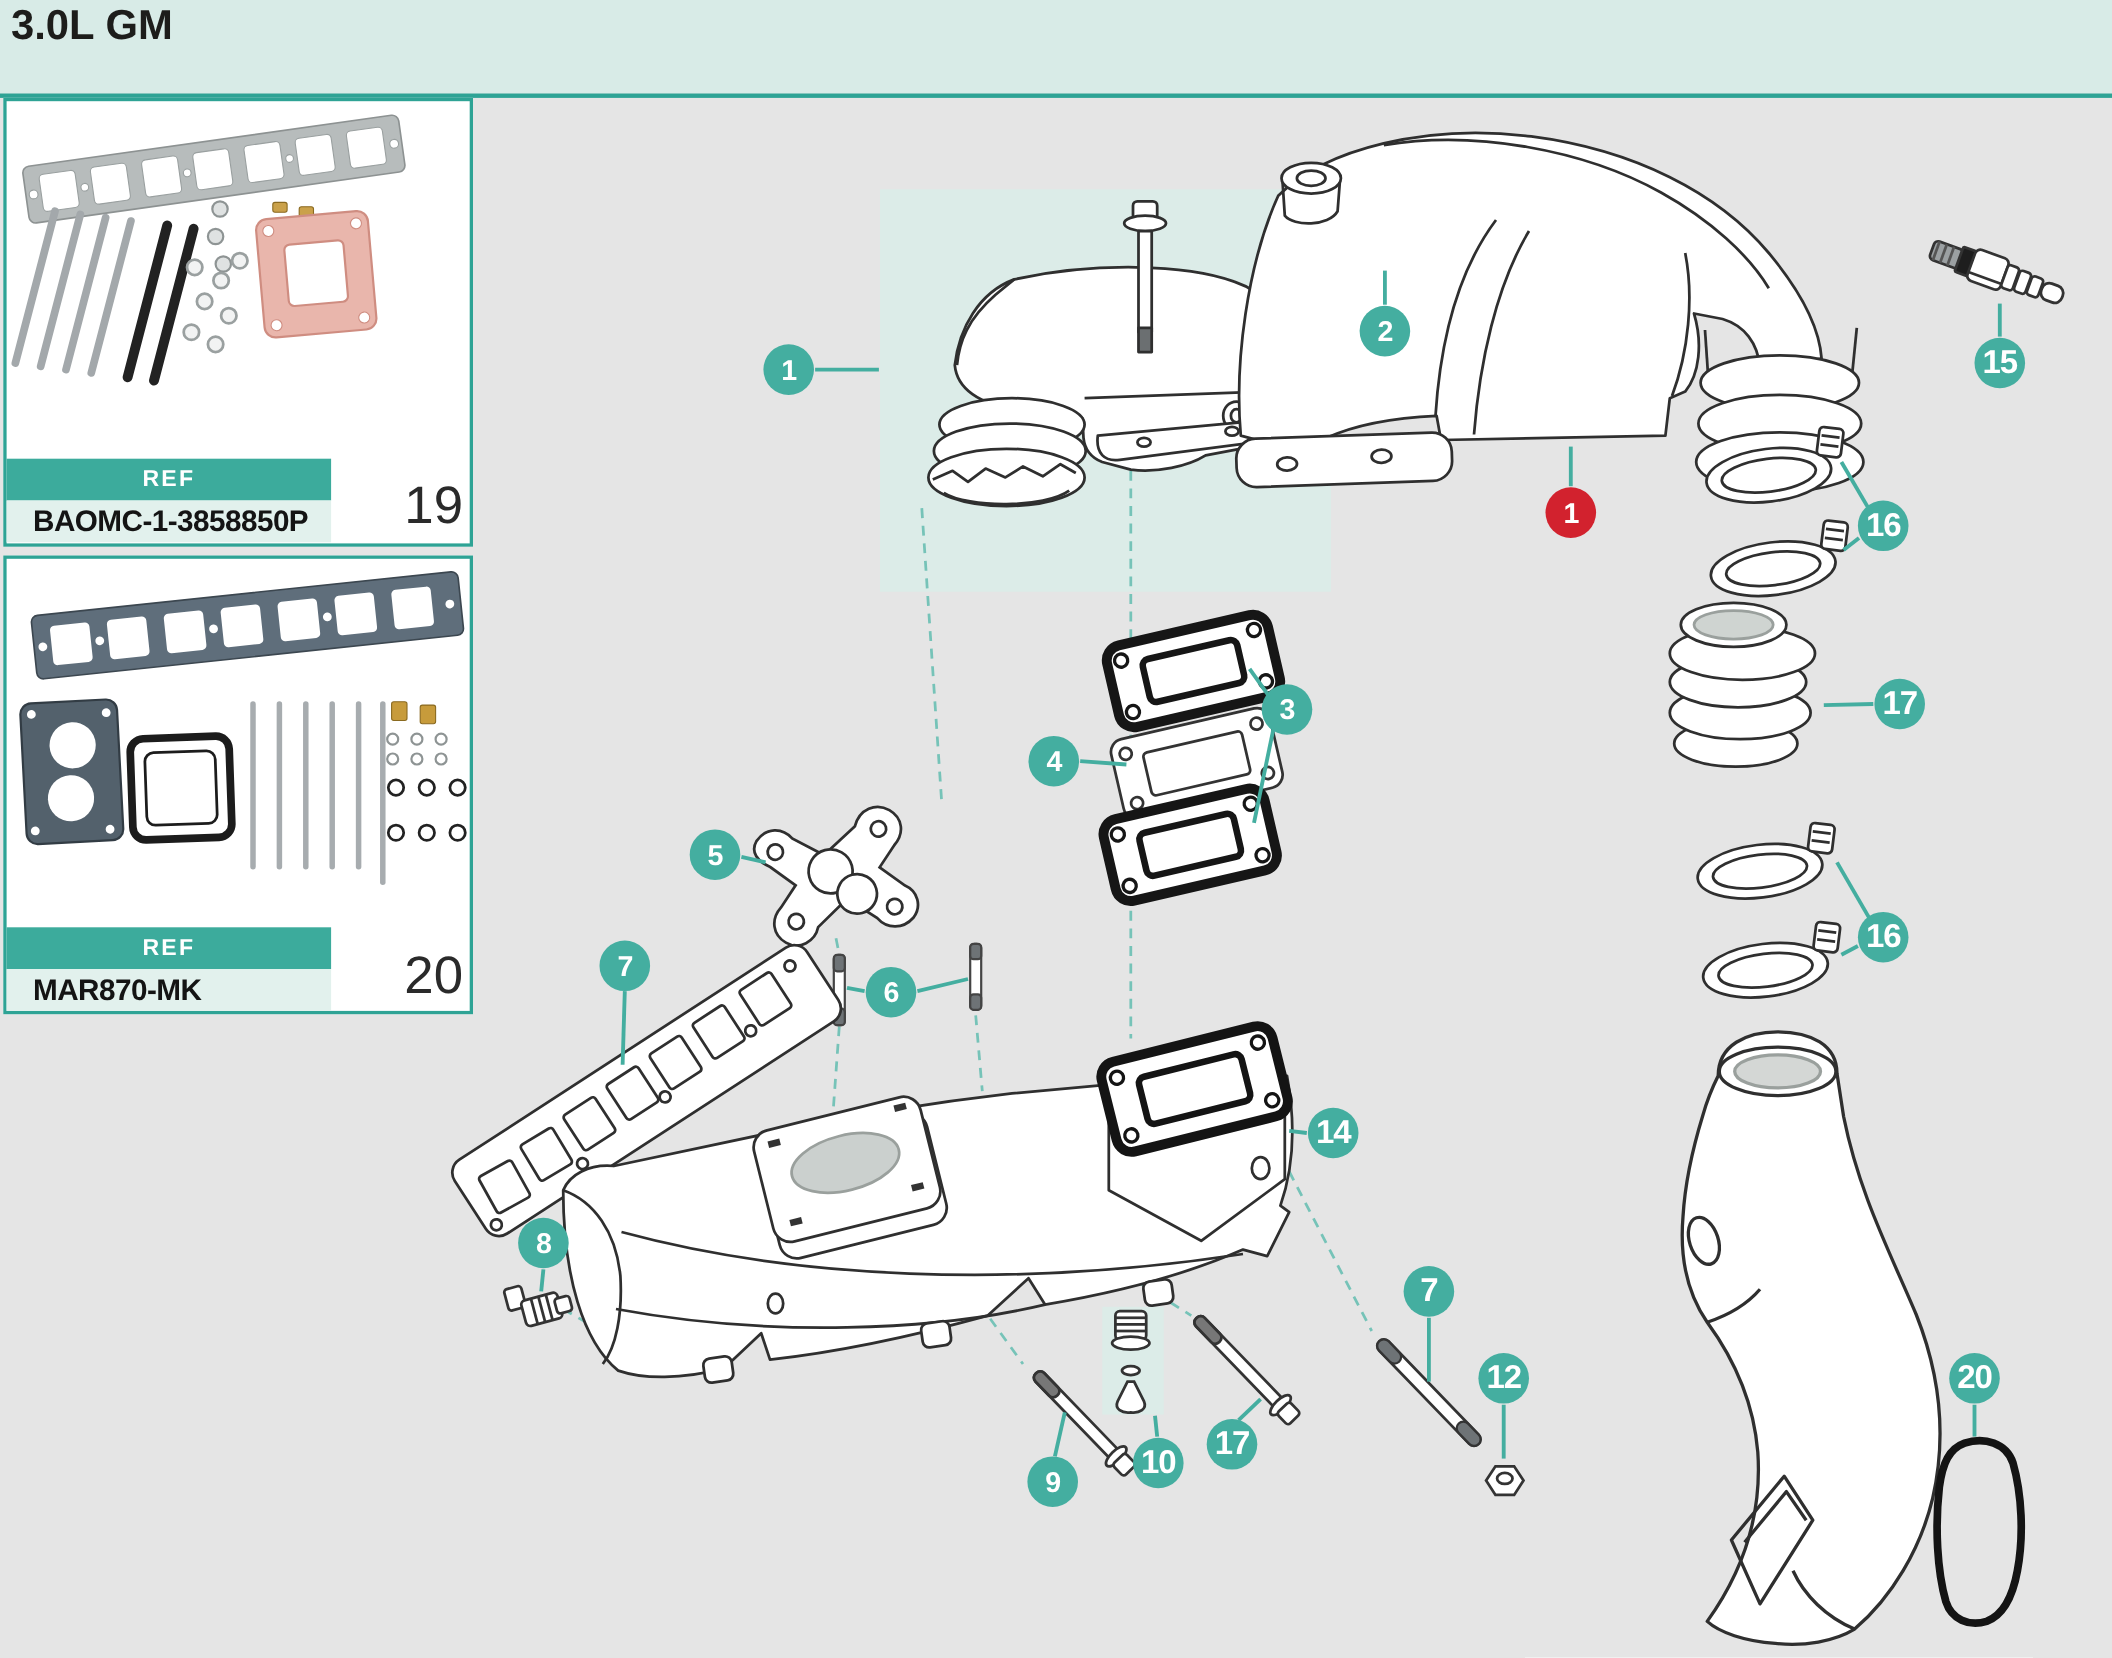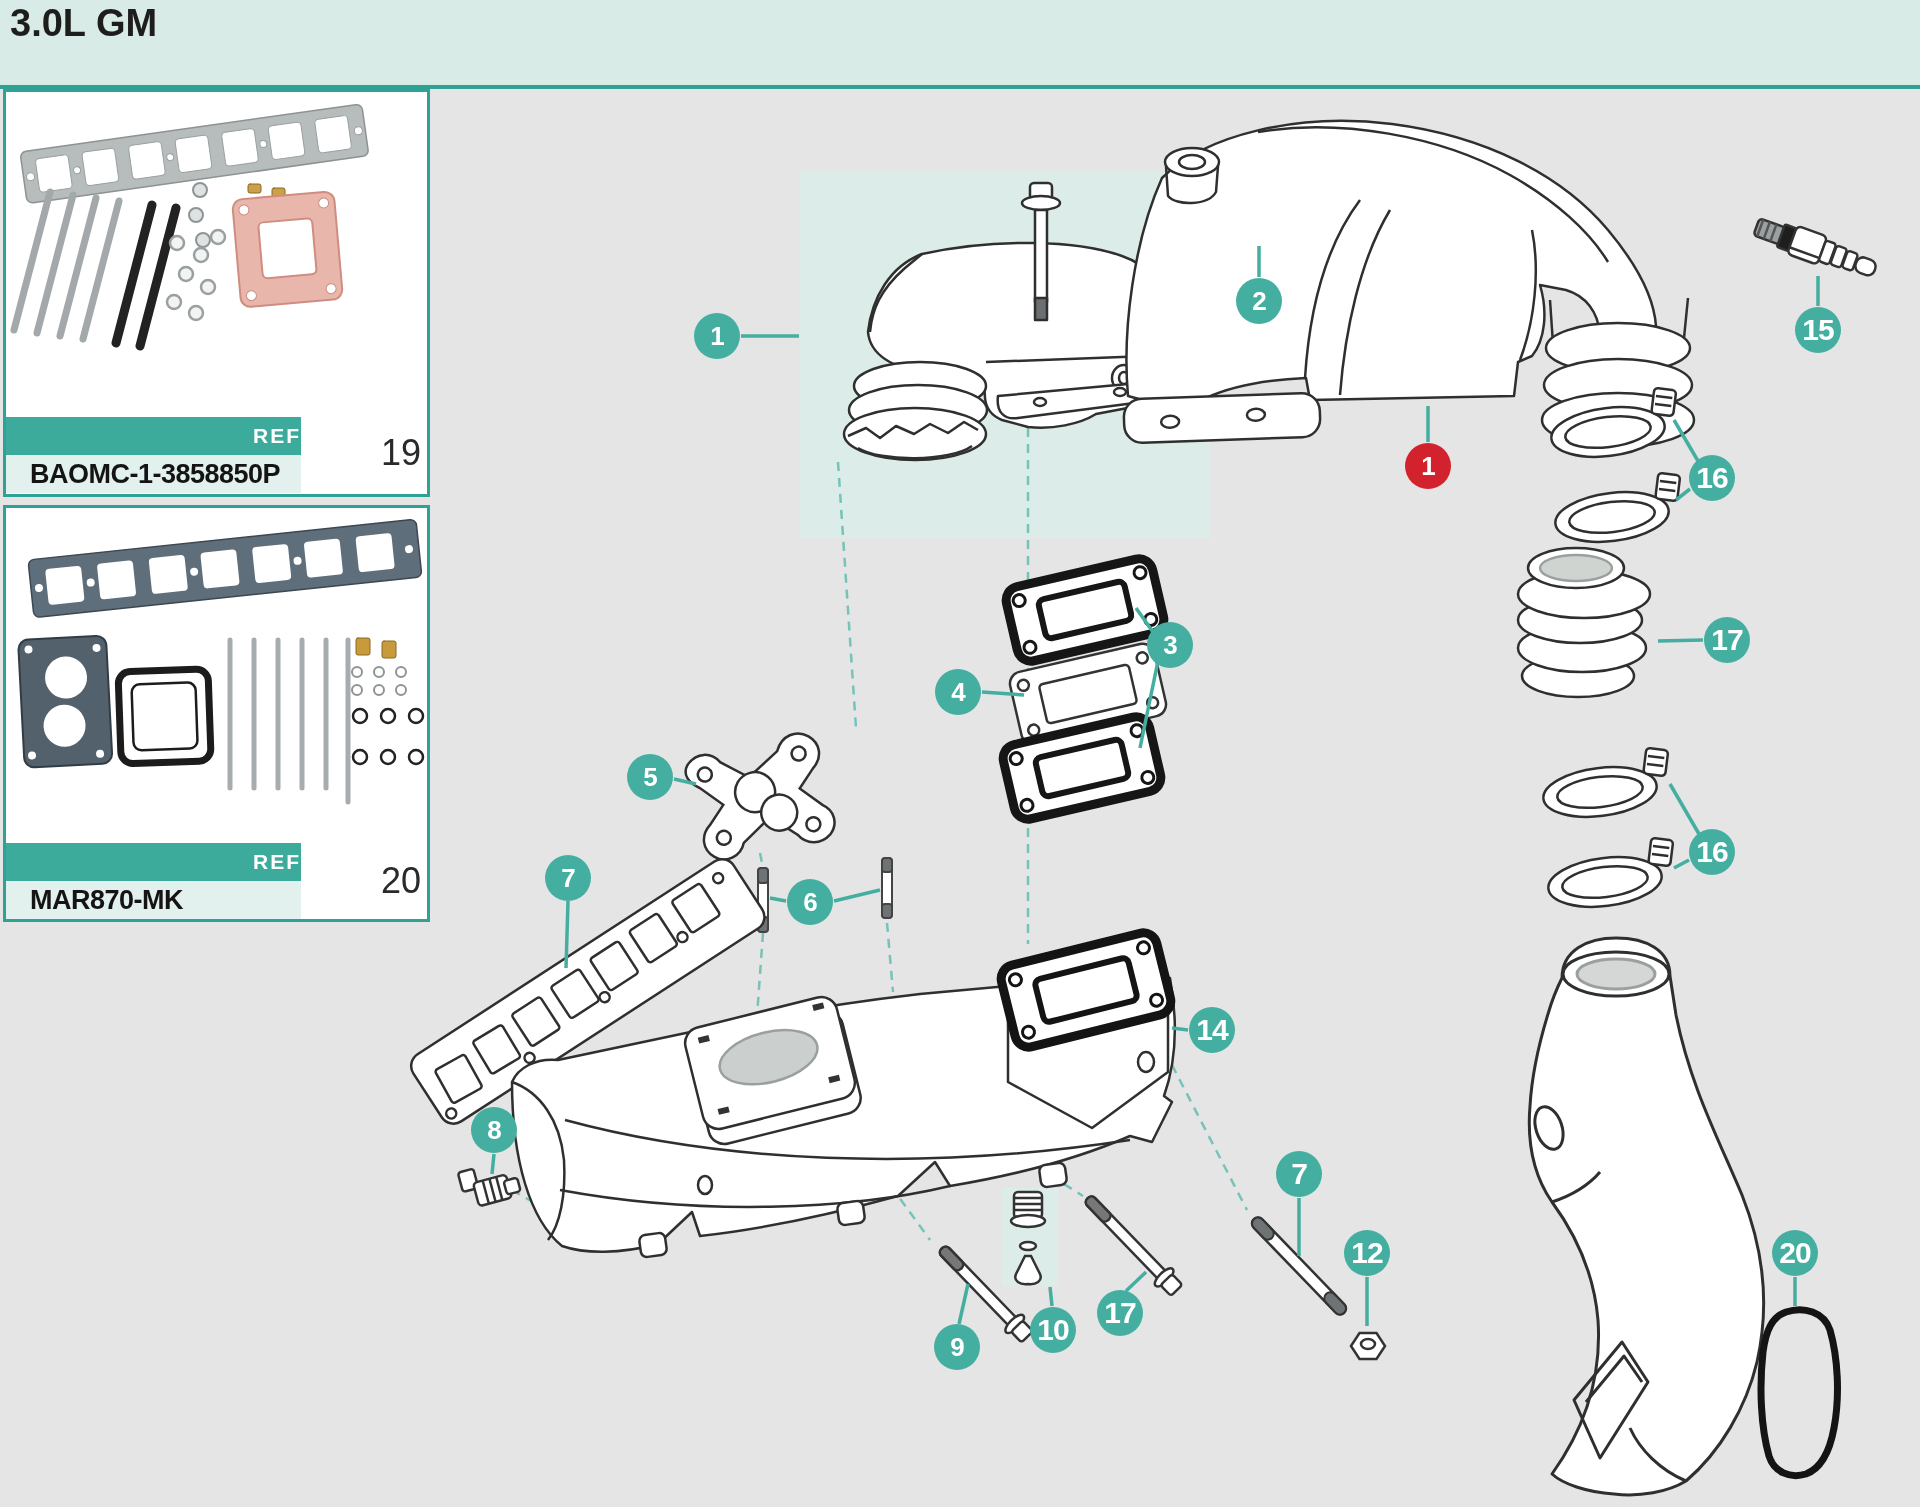--- a/index.html
+++ b/index.html
@@ -9,25 +9,25 @@
   .header{position:absolute;left:0;top:0;width:1920px;height:85px;background:#d8ebe7;z-index:1;}
   .header-rule{position:absolute;left:0;top:85px;width:1920px;height:4px;background:#2ea395;z-index:2;}
   .page-title{position:absolute;left:10px;top:2px;font-size:38px;font-weight:700;color:#1d1d1b;
               letter-spacing:0px;z-index:3;}
   
   .ref-box{position:absolute;left:3px;width:427px;background:#ffffff;border:3px solid #2ea395;
            box-sizing:border-box;z-index:4;}
   .ref-box1{top:89px;height:408px;}
   .ref-box2{top:505px;height:417px;}
   .ref-band{position:absolute;left:0;width:295px;height:38px;background:#3cab9c;color:#ffffff;
-            font-size:21px;font-weight:700;letter-spacing:2px;text-align:right;line-height:38px;z-index:6;}
+            font-size:21px;font-weight:700;letter-spacing:2px;text-align:center;line-height:38px;z-index:6;}
   .ref-row{position:absolute;left:0;width:295px;height:38px;background:#e2f1ed;color:#141414;
            font-size:27px;font-weight:700;line-height:38px;padding-left:24px;box-sizing:border-box;
            letter-spacing:-0.5px;z-index:6;}
-  .ref-num{position:absolute;right:6px;width:90px;text-align:right;font-size:36px;color:#2a2a2a;
+  .ref-num{position:absolute;right:6px;width:90px;text-align:right;font-size:48px;color:#2a2a2a;
            z-index:6;}
   
   .hl{position:absolute;background:#dcece8;z-index:5;}
   .hlA{left:800px;top:172px;width:410px;height:366px;}
   .hlB{left:1002px;top:1188px;width:56px;height:98px;}
   
   svg.art{position:absolute;left:0;top:0;z-index:10;pointer-events:none;}
   
   .callout{position:absolute;width:46px;height:46px;margin:-23px 0 0 -23px;border-radius:50%;
            background:#44aea0;color:#ffffff;font-weight:700;font-size:26px;display:flex;

